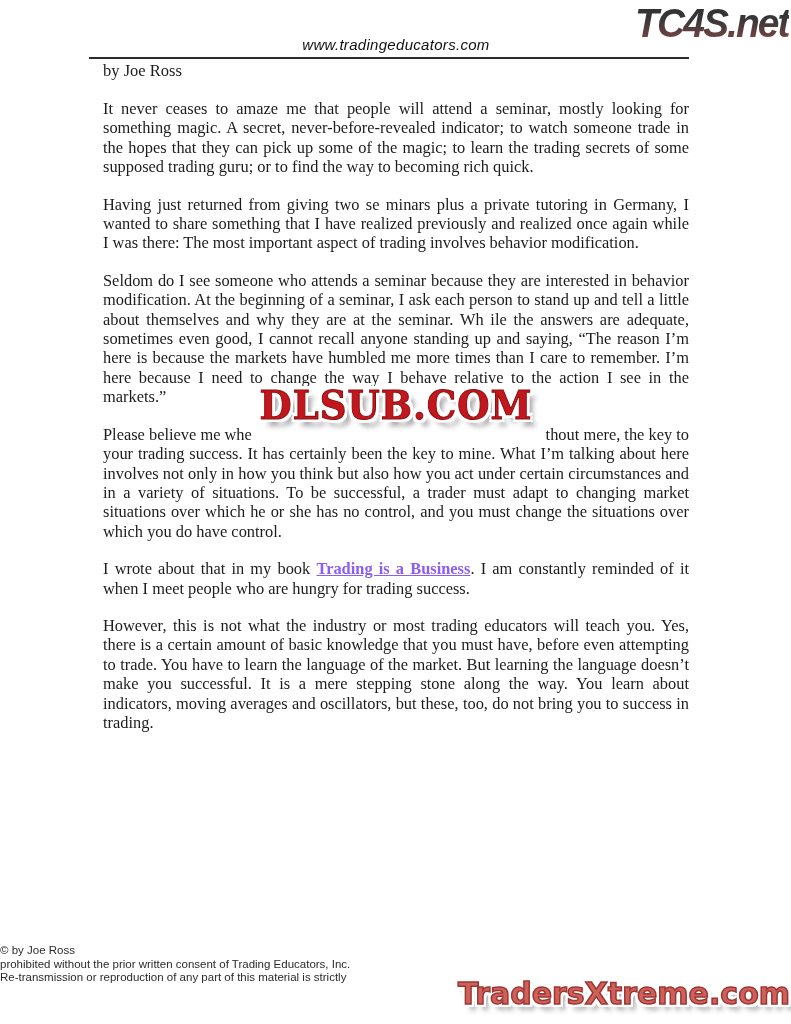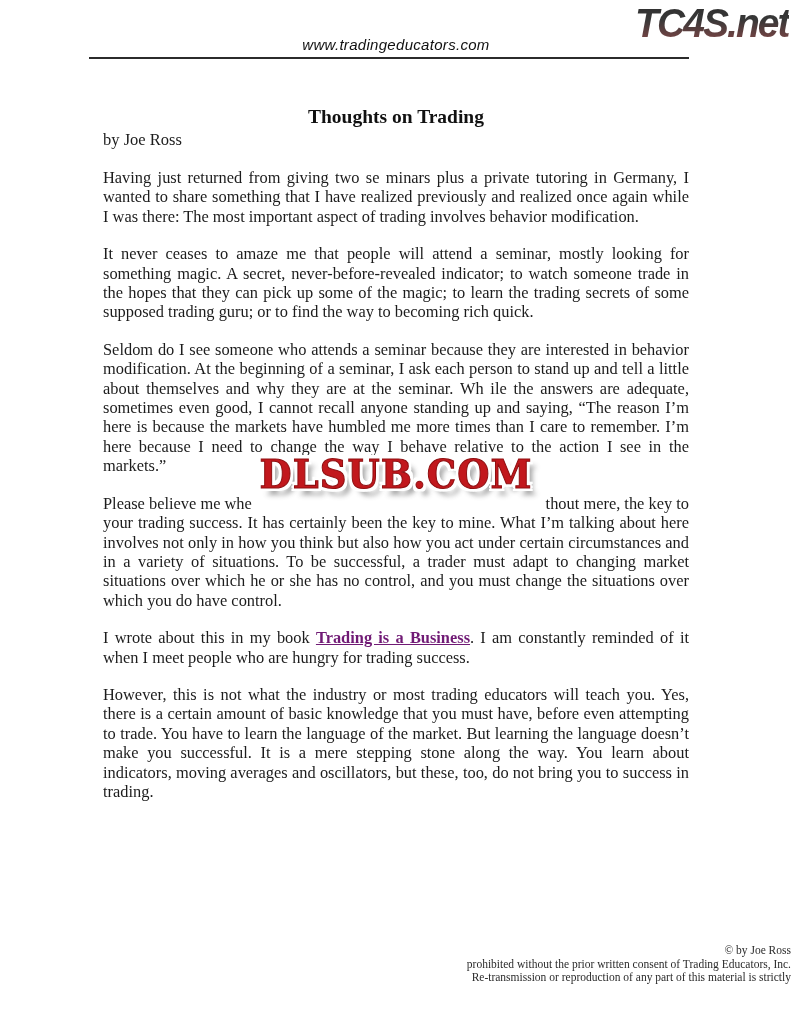--- a/index.html
+++ b/index.html
@@ -44,41 +44,41 @@
     margin:18px 0 0 0;
     font-size:16.4px;line-height:19.4px;
     text-align:justify;text-justify:inter-word;
   }
   .p4-wrap{position:relative;}
   .p4-first-line{
     display:flex;justify-content:space-between;
     font-size:16.4px;line-height:19.4px;
   }
   .p4-rest{margin-top:0;}
-  .book-link{color:#701a75;font-weight:bold;text-decoration:underline;cursor:pointer;}
+  .book-link{color:#8b5cf6;font-weight:bold;text-decoration:underline;cursor:pointer;}
   
   .dlsub{
     position:absolute;top:-29px;left:50%;
     transform:translateX(-50%) scaleY(1.05);
     font-family:"DejaVu Serif", serif;
     font-weight:bold;font-size:37px;letter-spacing:1px;
     color:#c2181d;
     -webkit-text-stroke:1px #8e0e10;
     text-shadow:
       -3px -3px 0 #fff, 3px -3px 0 #fff, -3px 3px 0 #fff, 3px 3px 0 #fff,
       0 -3px 0 #fff, 0 3px 0 #fff, -3px 0 0 #fff, 3px 0 0 #fff,
       -2px -2px 0 #fff, 2px -2px 0 #fff, -2px 2px 0 #fff, 2px 2px 0 #fff,
       6px 7px 5px rgba(50,50,50,.45);
     white-space:nowrap;z-index:5;
   }
   
   .footer{
     position:absolute;top:944px;left:0;right:0;
-    text-align:right;
-    font-family:Liberation Serif, serif;
+    text-align:left;
+    font-family:Liberation Sans, sans-serif;
     font-size:11.5px;line-height:13.5px;color:#2b2b2b;
   }
   .tx-logo{
     position:absolute;top:976px;right:1px;
     font-family:"DejaVu Sans", sans-serif;
     font-weight:bold;font-size:30px;letter-spacing:0px;
     color:#cd615c;
     -webkit-text-stroke:1.5px #9e3531;
     text-shadow:
       -3px -3px 0 #fff, 3px -3px 0 #fff, -3px 3px 0 #fff, 3px 3px 0 #fff,
@@ -92,44 +92,44 @@
 
 <div class="page">
 
   <div class="tc4s">TC4S.net</div>
 
   <div class="content">
 
     <div class="site-header">www.tradingeducators.com</div>
     <hr class="header-rule">
 
-    <div class="doc-title">Thoughts on Trading</div>
     <div class="byline">by Joe Ross</div>
 
+    <p class="para">It never ceases to amaze me that people will attend a seminar, mostly looking for something magic. A secret, never-before-revealed indicator; to watch someone trade in the hopes that they can pick up some of the magic; to learn the trading secrets of some supposed trading guru; or to find the way to becoming rich quick.</p>
+
     <p class="para">Having just returned from giving two se minars plus a private tutoring in Germany, I wanted to share something that I have realized previously and realized once again while I was there: The most important aspect of trading involves behavior modification.</p>
-
-    <p class="para">It never ceases to amaze me that people will attend a seminar, mostly looking for something magic. A secret, never-before-revealed indicator; to watch someone trade in the hopes that they can pick up some of the magic; to learn the trading secrets of some supposed trading guru; or to find the way to becoming rich quick.</p>
 
     <p class="para">Seldom do I see someone who attends a seminar because they are interested in behavior modification. At the beginning of a seminar, I ask each person to stand up and tell a little about themselves and why they are at the seminar. Wh ile the answers are adequate, sometimes even good, I cannot recall anyone standing up and saying, “The reason I’m here is because the markets have humbled me more times than I care to remember. I’m here because I need to change the way I behave relative to the action I see in the markets.”</p>
 
     <div class="para p4-wrap">
       <div class="dlsub">DLSUB.COM</div>
       <div class="p4-first-line">
         <span>Please believe me whe</span>
         <span>thout mere, the key to</span>
       </div>
       <p class="para p4-rest">your trading success. It has certainly been the key to mine. What I’m talking about here involves not only in how you think but also how you act under certain circumstances and in a variety of situations. To be successful, a trader must adapt to changing market situations over which he or she has no control, and you must change the situations over which you do have control.</p>
     </div>
 
-    <p class="para"><span>I wrote about this in my book </span><a class="book-link">Trading is a Business</a><span>. I am constantly reminded of it when I meet people who are hungry for trading success.</span></p>
+    <p class="para"><span>I wrote about that in my book </span><a class="book-link">Trading is a Business</a><span>. I am constantly reminded of it when I meet people who are hungry for trading success.</span></p>
 
     <p class="para">However, this is not what the industry or most trading educators will teach you. Yes, there is a certain amount of basic knowledge that you must have, before even attempting to trade. You have to learn the language of the market. But learning the language doesn’t make you successful. It is a mere stepping stone along the way. You learn about indicators, moving averages and oscillators, but these, too, do not bring you to success in trading.</p>
 
   </div>
 
   <div class="footer">
     <div>© by Joe Ross</div>
     <div>prohibited without the prior written consent of Trading Educators, Inc.</div>
     <div>Re-transmission or reproduction of any part of this material is strictly</div>
   </div>
 
+  <div class="tx-logo">TradersXtreme.com</div>
 
 </div>
 
 </body></html>

